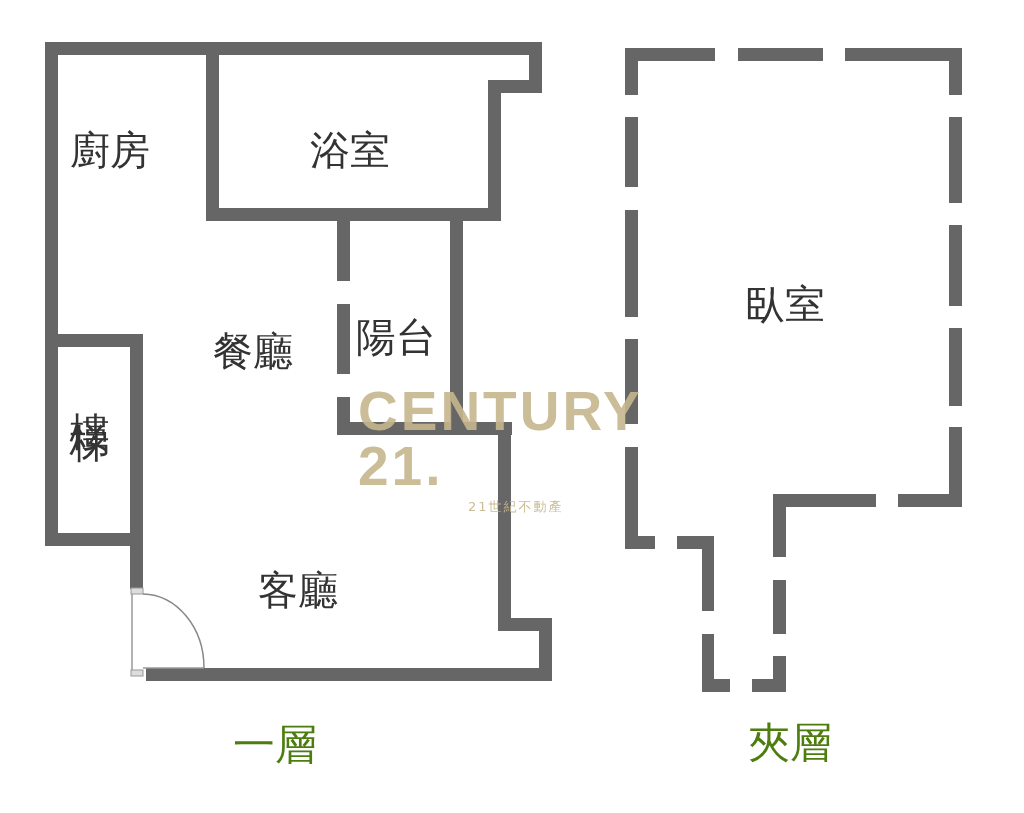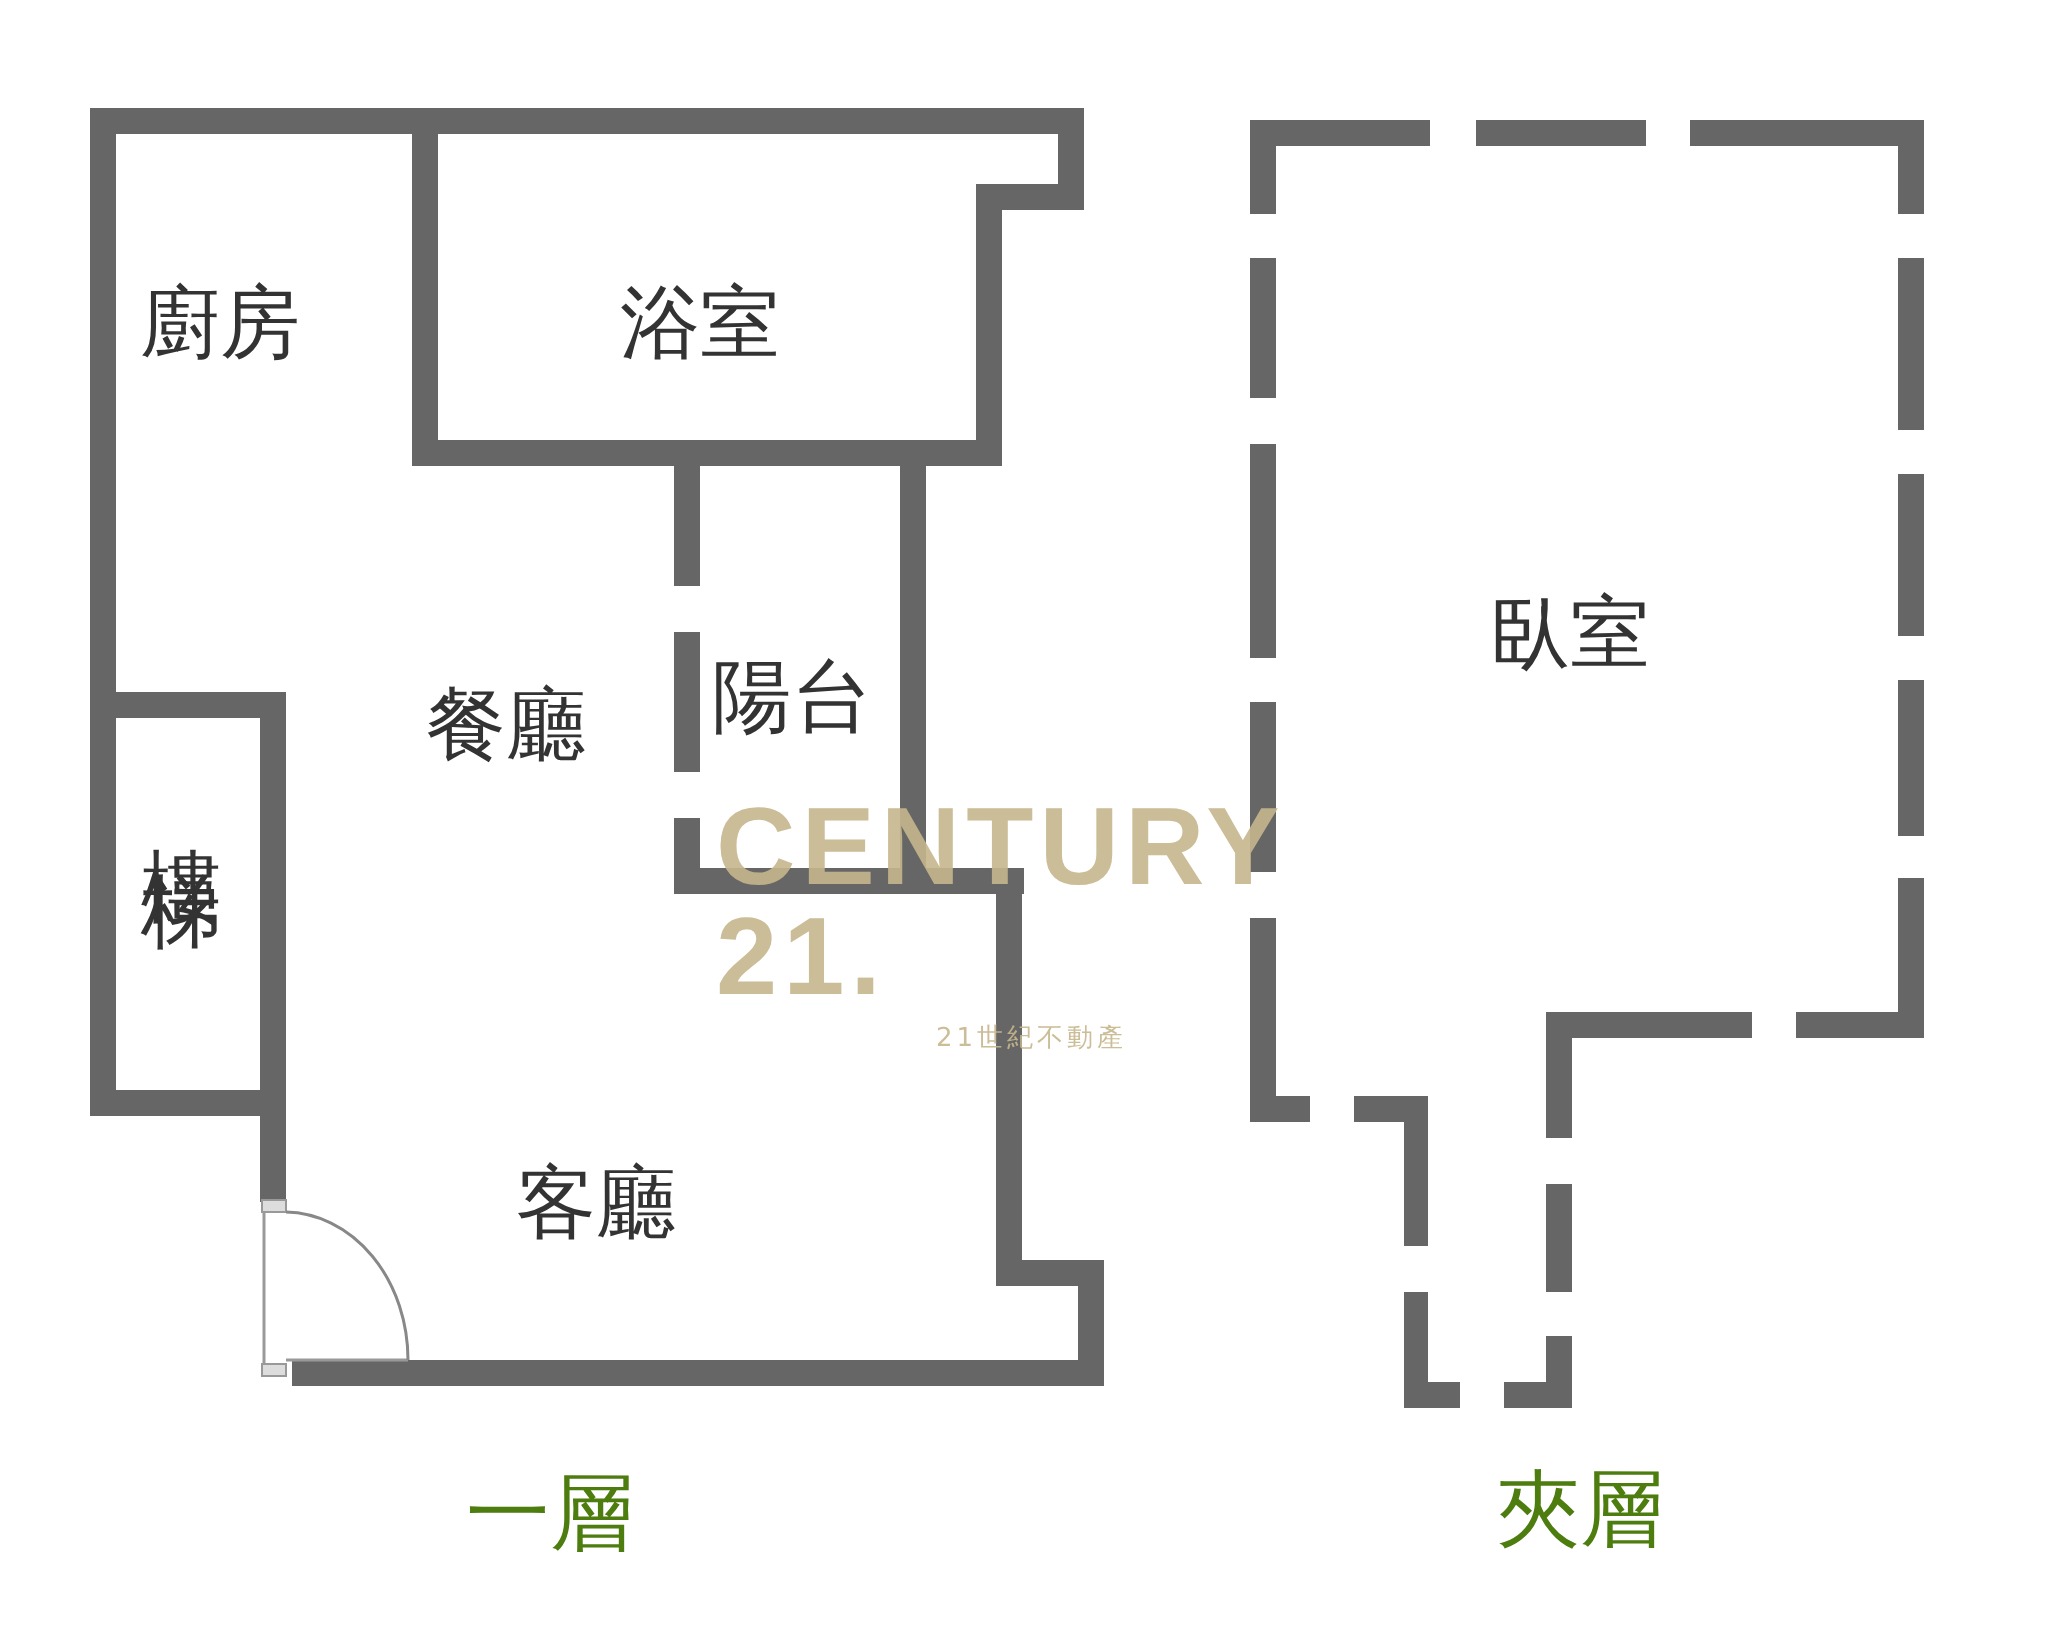--- a/index.html
+++ b/index.html
@@ -1,18 +1,18 @@
 <!DOCTYPE html>
 <html><head>
 <meta charset="utf-8">
 <style>
   html, body { margin: 0; padding: 0; background: #ffffff; }
   body { width: 1024px; height: 813px; position: relative; overflow: hidden;
          font-family: "DejaVu Sans", "Liberation Sans", sans-serif; }
-  .plan { position: absolute; left: 0; top: 16px; width: 1024px; height: 641px; }
+  .plan { position: absolute; left: 0; top: 4px; width: 1024px; height: 641px; }
   .w { position: absolute; background: #666666; }
   .label { position: absolute; color: #333333; font-size: 40px; line-height: 1;
            white-space: nowrap; font-family: "DejaVu Sans", sans-serif; }
   .vlabel { writing-mode: vertical-rl; letter-spacing: 12px; }
   .floor-label { position: absolute; color: #4d7c0f; font-size: 42px; line-height: 1;
                  font-family: "DejaVu Sans", sans-serif; }
   .watermark { position: absolute; left: 358px; top: 380px; width: 310px; text-align: left; }
   .wm-main { color: #c6b68c; font-size: 55px; font-weight: bold; letter-spacing: 3px;
              font-family: "Liberation Sans", sans-serif; line-height: 1; opacity: 0.9; }
   .wm-sub { color: #c6b68c; font-size: 13px; margin-left: 110px; margin-top: 4px;

